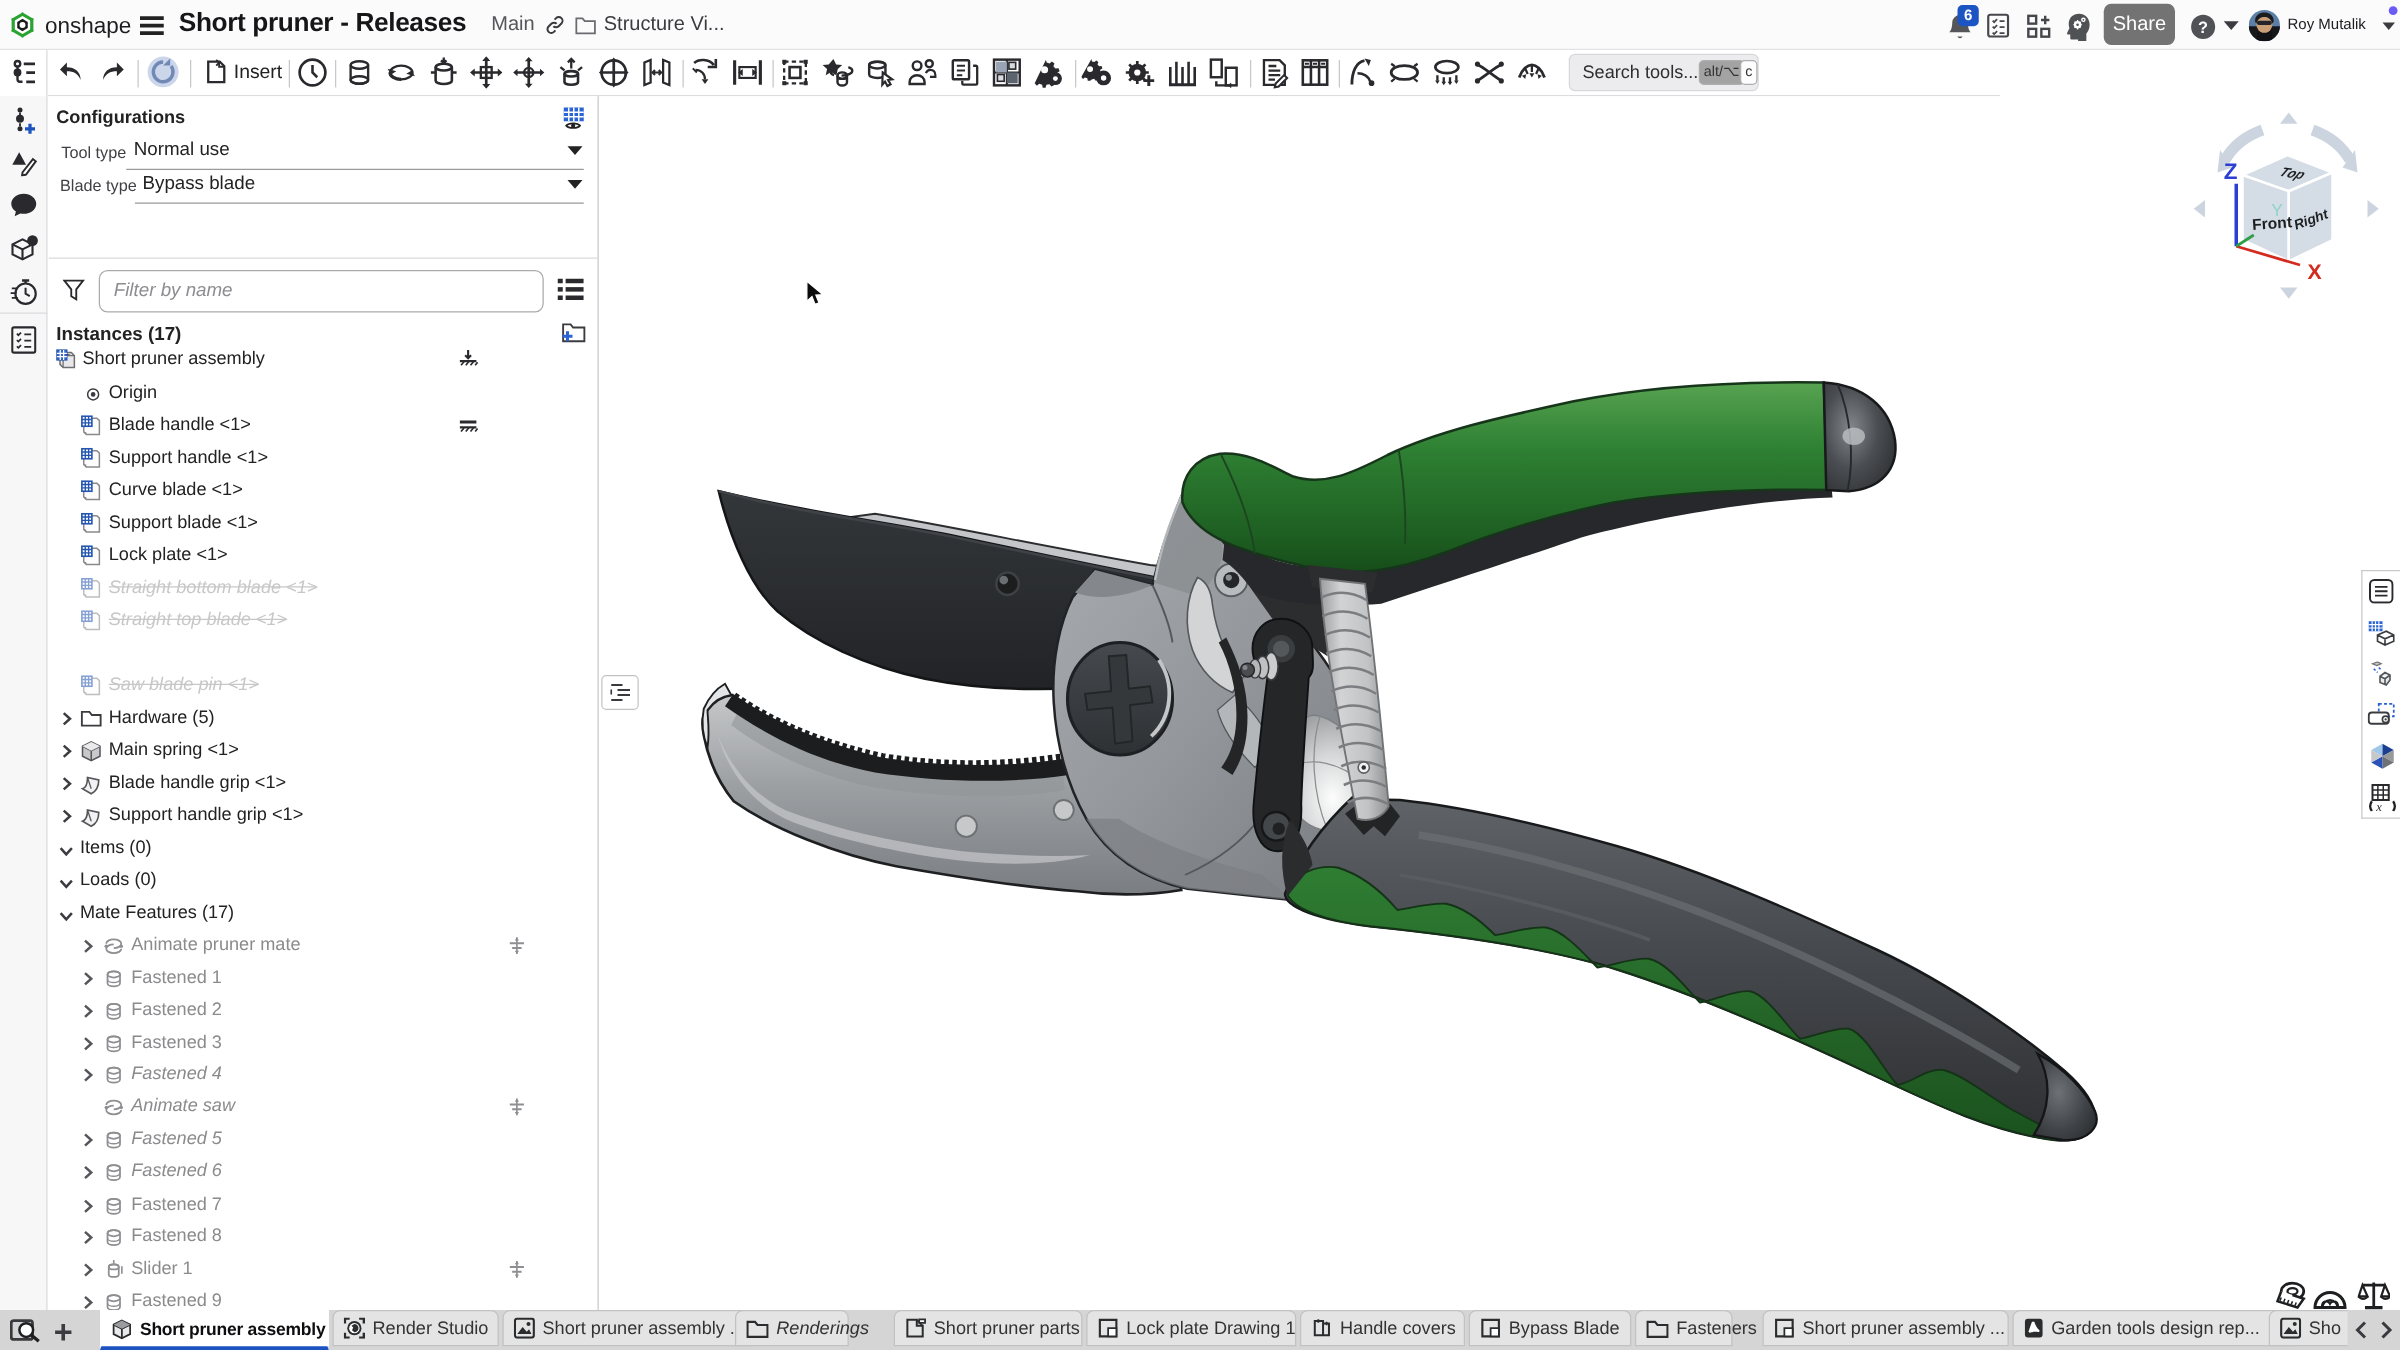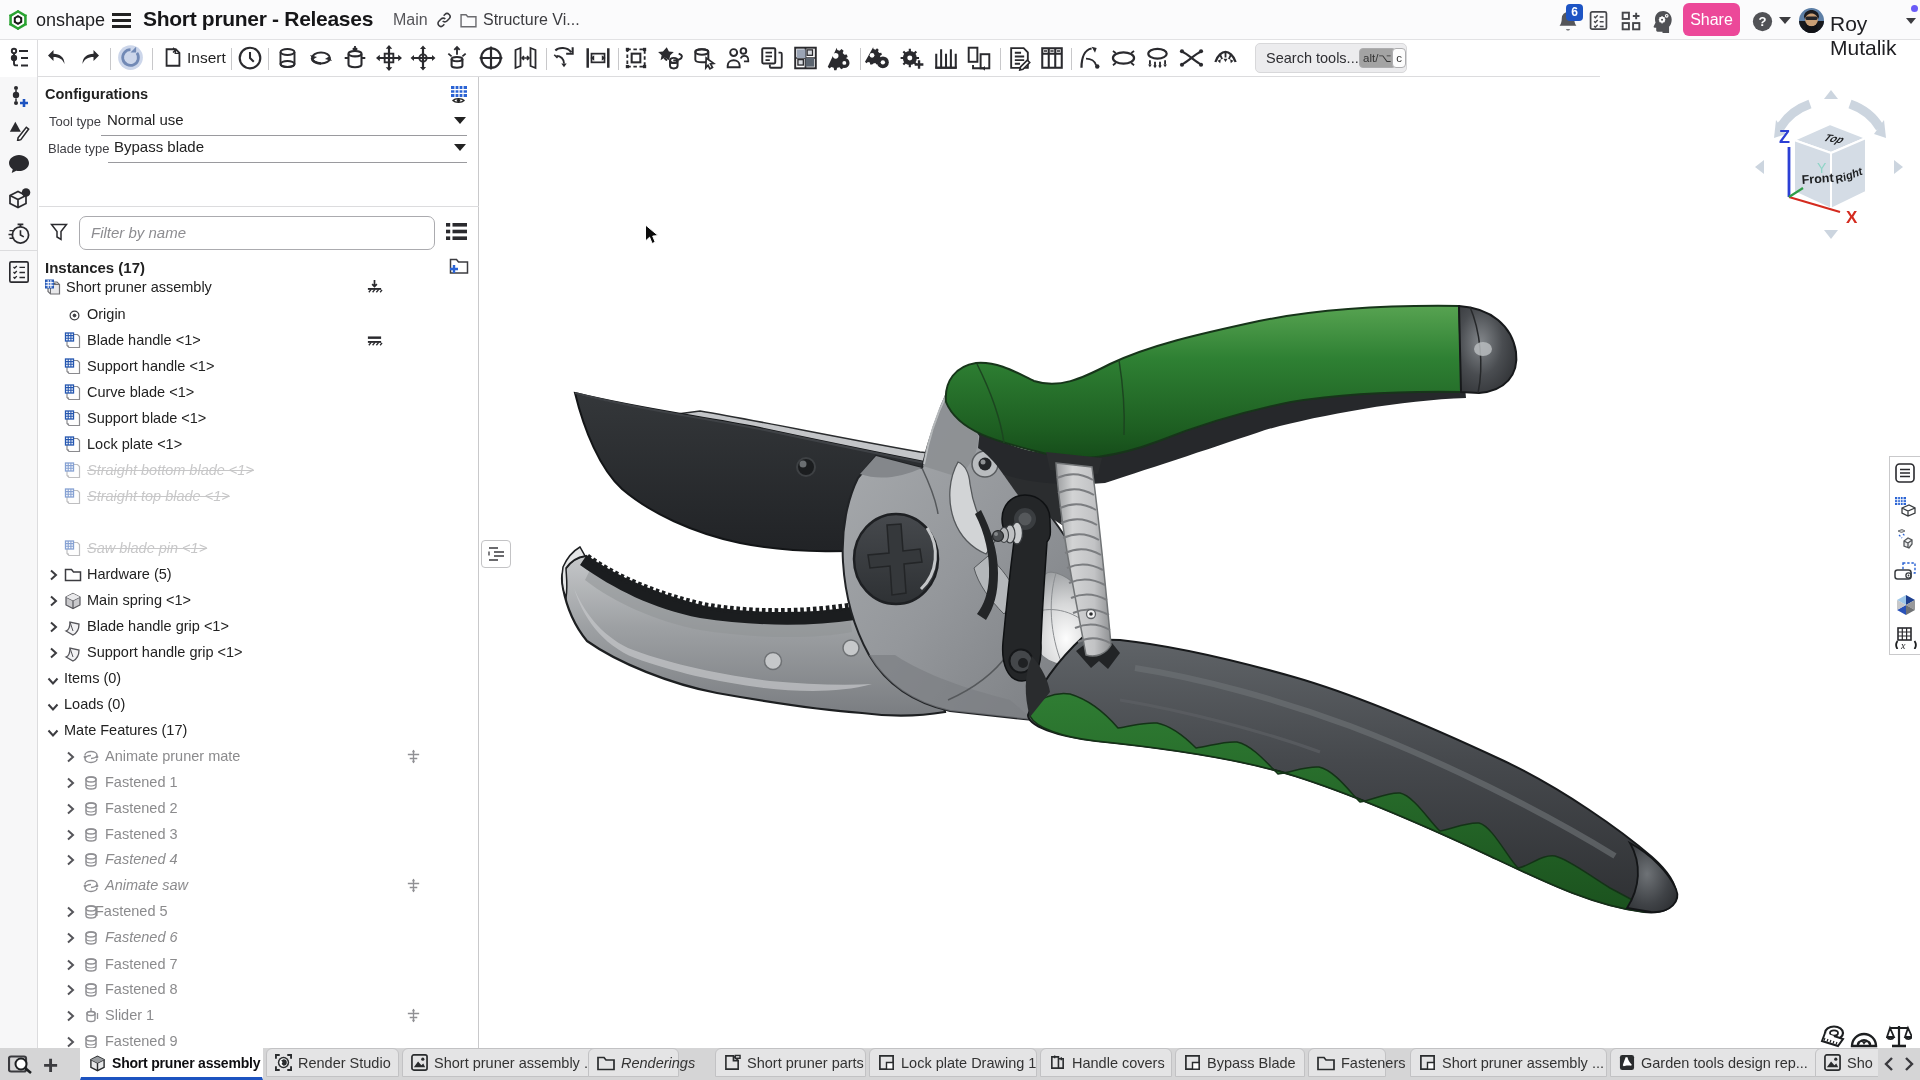--- a/index.html
+++ b/index.html
@@ -60,42 +60,42 @@
       <path d="M18.2 2v8M14.2 6h8"></path>
     </svg>
   <svg class="abs" style="left:1652px;top:10px" width="21" height="23" viewBox="0 0 24 26">
       <path d="M13 1C7 1 3.6 5 3.4 9.8c-.1 2.4.7 4.3.7 4.3L2 18.3c-.4.8.1 1.7 1 1.7h1.8v3.1c0 .8.7 1.5 1.5 1.5H12v1.4h7.5V19s3-3 3-8c0-6-4.3-10-9.5-10z" fill="#505155"></path>
       <circle cx="11.5" cy="11" r="3.4" fill="#fff"></circle>
       <circle cx="11.5" cy="11" r="1.2" fill="#505155"></circle>
       <path d="M11.5 6.6v2M11.5 13.4v2M15.3 11h-2M9.7 11h-2M14.2 8.3l-1.4 1.4M10.1 12.4l-1.4 1.4M14.2 13.7l-1.4-1.4M10.1 9.6L8.7 8.2" stroke="#fff" stroke-width="1.2"></path>
       <circle cx="16.8" cy="6.5" r="2.1" fill="#fff"></circle>
       <circle cx="16.8" cy="6.5" r=".8" fill="#505155"></circle>
     </svg>
-  <div class="abs" style="left:1683px;top:3px;width:57px;height:33px;background:#ec4899;border-radius:6px;color:#fff;font-size:16px;text-align:center;line-height:33px;">Share</div>
+  <div class="abs" style="left:1683px;top:3px;width:57px;height:33px;background:#737373;border-radius:6px;color:#fff;font-size:16px;text-align:center;line-height:33px;">Share</div>
   <svg class="abs" style="left:1752px;top:11px" width="21" height="21" viewBox="0 0 24 24">
       <circle cx="12" cy="12" r="11" fill="#515256"></circle>
       <text x="12" y="17.5" font-size="15" font-weight="bold" fill="#fff" text-anchor="middle" font-family="Liberation Sans">?</text>
     </svg>
   <div class="abs" style="left:1779px;top:17px;width:0;height:0;border-left:6px solid transparent;border-right:6px solid transparent;border-top:7px solid #3c3c40;"></div>
   <svg class="abs" style="left:1799px;top:8px" width="25" height="25" viewBox="0 0 25 25">
       <defs>
         <clipPath id="avc">
           <circle cx="12.5" cy="12.5" r="12.5"></circle>
         </clipPath>
       </defs>
       <g clip-path="url(#avc)">
         <rect width="25" height="25" fill="#5d7fa6"></rect>
         <rect y="13" width="25" height="12" fill="#17181c"></rect>
         <ellipse cx="12.5" cy="11" rx="6.5" ry="7.5" fill="#c99f76"></ellipse>
         <path d="M5,9 C5,4 9,2 12.5,2 C16,2 20,4 20,9 L19,11 C18,7 15,5.5 12.5,5.5 C10,5.5 7,7 6,11 Z" fill="#1b1c20"></path>
         <rect x="6.5" y="8.5" width="12" height="3.5" rx="1.6" fill="#23252a"></rect>
         <path d="M7,16 C9,19 16,19 18,16 L19,25 L6,25 Z" fill="#111216"></path>
       </g>
     </svg>
-  <div class="abs" style="left:1830px;top:12px;font-size:21px;color:#202024;">Roy Mutalik</div>
+  <div class="abs" style="left:1830px;top:12px;font-size:12px;color:#202024;">Roy Mutalik</div>
   <div class="abs" style="left:1906px;top:18px;width:0;height:0;border-left:5px solid transparent;border-right:5px solid transparent;border-top:6px solid #3c3c40;"></div>
   <div class="abs" style="left:1911px;top:5px;width:7px;height:7px;border-radius:50%;background:#6a5bf7;"></div>
 </div>
 <div id="toolbar">
   <div class="abs" style="left:0;top:0;width:38px;height:37px;background:#fff;border-right:1px solid #dcdcde;"></div>
   <svg class="abs" style="left:8px;top:6px" width="24" height="24" viewBox="0 0 24 24" fill="none" stroke="#2a2a2e" stroke-width="1.9">
       <circle cx="6" cy="5" r="2.2"></circle>
       <circle cx="6" cy="12" r="2.2" fill="#2a2a2e"></circle>
       <path d="M6 7.2v2.6M6 14.2v3.2a2 2 0 002 2h2"></path>
       <path d="M11 5h9M13 12h7M13 19.5h7" stroke-width="2.2"></path>
@@ -600,21 +600,21 @@
         <use href="#idof"></use>
       </svg>
     </div>
   <div class="row" style="top:822px">
       <svg class="chev" style="left:25px" viewBox="0 0 12 12" fill="none" stroke="#55555a" stroke-width="2">
         <path d="M4 1.5l5 4.5-5 4.5"></path>
       </svg>
       <svg class="abs" style="left:43px;top:4px" width="18" height="18">
         <use href="#ifast"></use>
       </svg>
-      <span class="rtxt gtxt" style="left:56px;">Fastened 5</span>
+      <span class="rtxt gtxt" style="left:66px;font-style:italic">Fastened 5</span>
     </div>
   <div class="row" style="top:848px">
       <svg class="chev" style="left:25px" viewBox="0 0 12 12" fill="none" stroke="#55555a" stroke-width="2">
         <path d="M4 1.5l5 4.5-5 4.5"></path>
       </svg>
       <svg class="abs" style="left:43px;top:4px" width="18" height="18">
         <use href="#ifast"></use>
       </svg>
       <span class="rtxt gtxt" style="left:66px;font-style:italic">Fastened 6</span>
     </div>

